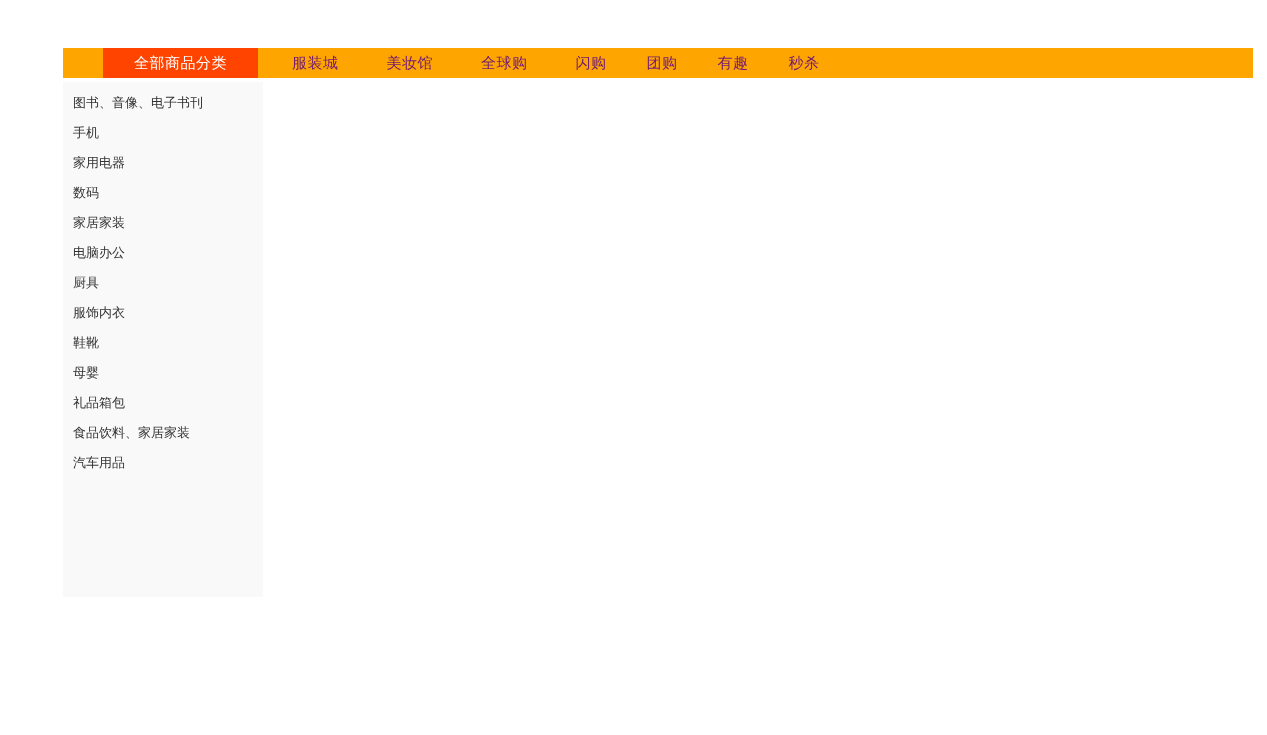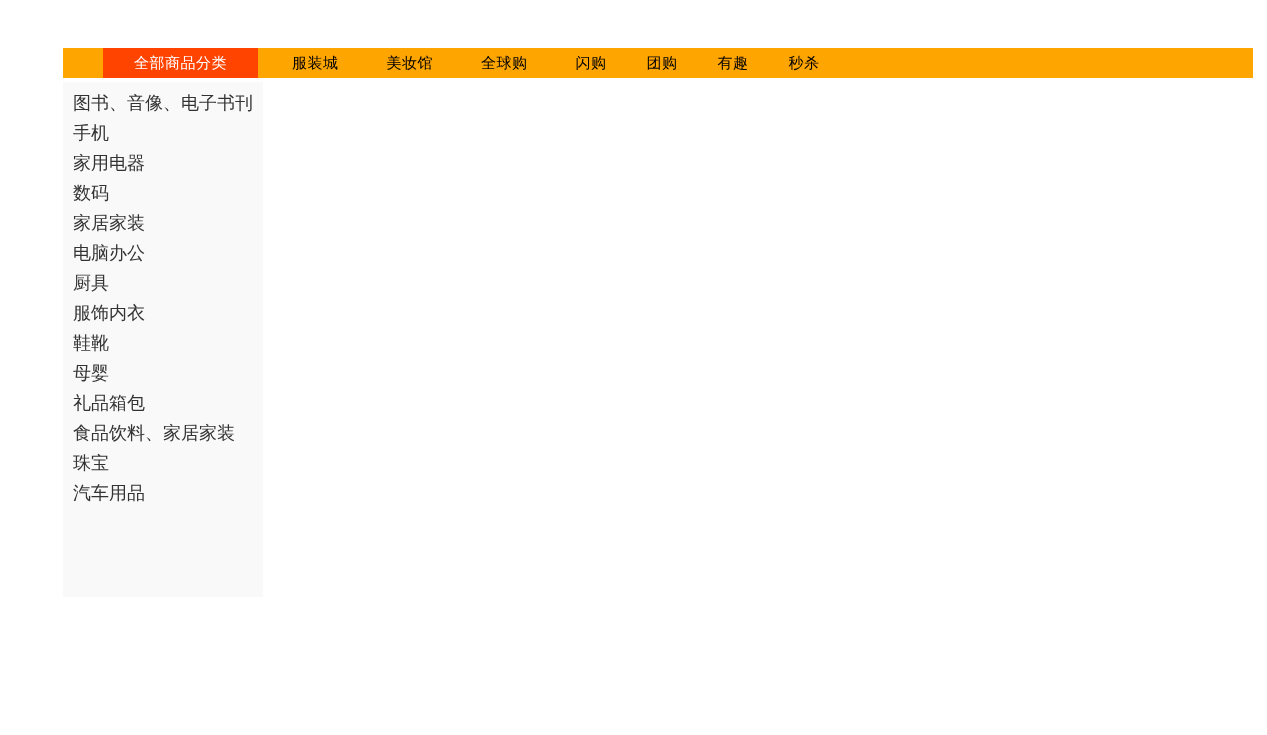--- a/index.html
+++ b/index.html
@@ -32,21 +32,21 @@
     width: 40px;
     flex: 0 0 40px;
   }
 
   .nav-item {
     display: flex;
     align-items: center;
     justify-content: center;
     font-size: 15px;
     line-height: 1;
-    color: #000000;
+    color: #701a75;
     padding: 9px 14px;
     white-space: nowrap;
     letter-spacing: 0.5px;
     box-sizing: border-box;
     cursor: pointer;
   }
 
   .nav-item.active {
     background: #ff4400;
     color: #ffffff;
@@ -68,21 +68,21 @@
     background: #f9f9f9;
     box-sizing: border-box;
     padding: 6px 0 6px 0;
     overflow: hidden;
   }
 
   .category-item {
     height: 30px;
     line-height: 30px;
     padding-left: 10px;
-    font-size: 18px;
+    font-size: 13px;
     color: #333333;
     white-space: nowrap;
     cursor: pointer;
     box-sizing: border-box;
   }
 </style>
 </head>
 <body>
 
 <div id="nav-bar">
@@ -128,18 +128,17 @@
 
 
   <div class="category-item">鞋靴</div>
 
   <div class="category-item">母婴</div>
 
   <div class="category-item">礼品箱包</div>
 
   <div class="category-item">食品饮料、家居家装</div>
 
-  <div class="category-item">珠宝</div>
 
   <div class="category-item">汽车用品</div>
 
 
 </div>
 
 </body></html>

